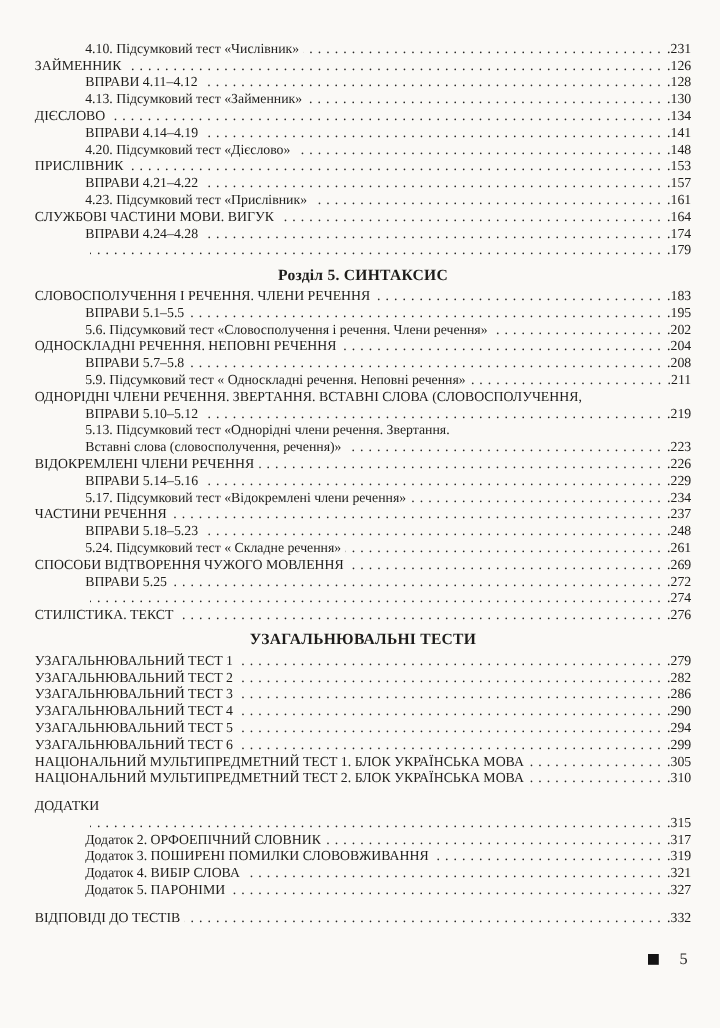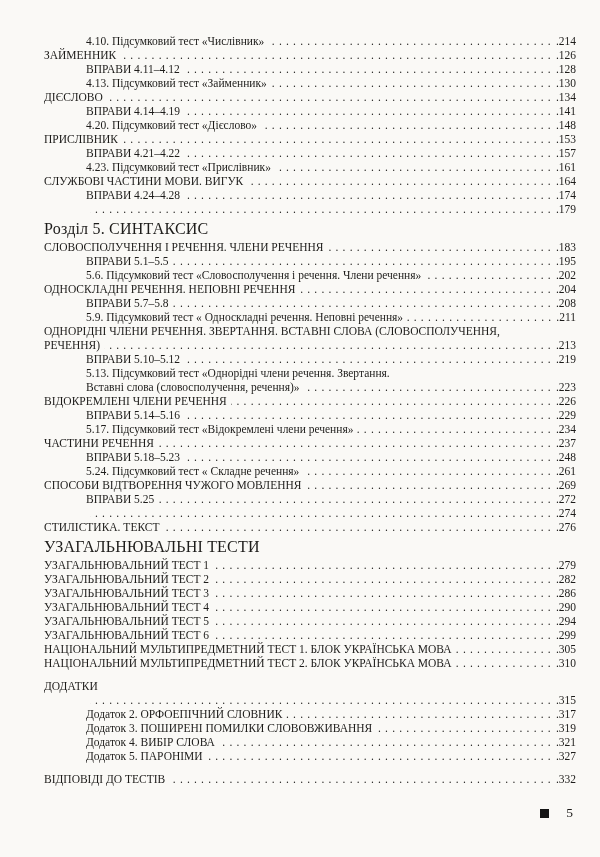--- a/index.html
+++ b/index.html
@@ -2,32 +2,33 @@
 <html><head>
 <meta charset="utf-8">
 <style>
   html, body { margin: 0; padding: 0; background: #f7f6f3; }
   .page {
     position: relative;
     box-sizing: border-box;
     width: 600px;
     height: 857px;
     background: #faf9f6;
-    padding: 34px 24px 0 44px;
+    padding: 34px 24px 0 29px;
     font-family: "Liberation Serif", "DejaVu Serif", serif;
     font-size: 11.5px;
     line-height: 14px;
     color: #1d1c1a;
     overflow: hidden;
   }
   .toc-section { }
   .toc-section.gap { margin-top: 9px; font-family: Liberation Serif, serif; }
   .section-heading {
-    font-weight: normal;
-    font-size: 16px;
+    text-align: center;
+    font-weight: bold;
+    font-size: 13px;
     margin: 6px 0 4px 0;
     letter-spacing: 0.2px;
   }
   .toc-row {
     display: flex;
     align-items: baseline;
   }
   .toc-row .label { white-space: nowrap; }
   .toc-row.level-1 { margin-left: 42px; }
   .leader {
@@ -65,21 +66,21 @@
 </style>
 </head>
 <body>
 
 <div class="page">
   <div id="toc">
       <div class="toc-section">
         <div class="toc-row level-1">
           <span class="label">4.10. Підсумковий тест «Числівник»</span>
           <span class="leader"></span>
-          <span class="pagenum">214</span>
+          <span class="pagenum">231</span>
         </div>
         <div class="toc-row level-0">
           <span class="label">ЗАЙМЕННИК</span>
           <span class="leader"></span>
           <span class="pagenum">126</span>
         </div>
         <div class="toc-row level-1">
           <span class="label">ВПРАВИ 4.11–4.12</span>
           <span class="leader"></span>
           <span class="pagenum">128</span>
@@ -161,25 +162,20 @@
           <span class="leader"></span>
           <span class="pagenum">208</span>
         </div>
         <div class="toc-row level-1">
           <span class="label">5.9. Підсумковий тест « Односкладні речення. Неповні речення»</span>
           <span class="leader"></span>
           <span class="pagenum">211</span>
         </div>
         <div class="toc-row level-0">
           <span class="label">ОДНОРІДНІ ЧЛЕНИ РЕЧЕННЯ. ЗВЕРТАННЯ. ВСТАВНІ СЛОВА (СЛОВОСПОЛУЧЕННЯ,</span>
-        </div>
-        <div class="toc-row level-0">
-          <span class="label">РЕЧЕННЯ)</span>
-          <span class="leader"></span>
-          <span class="pagenum">213</span>
         </div>
         <div class="toc-row level-1">
           <span class="label">ВПРАВИ 5.10–5.12</span>
           <span class="leader"></span>
           <span class="pagenum">219</span>
         </div>
         <div class="toc-row level-1">
           <span class="label">5.13. Підсумковий тест «Однорідні члени речення. Звертання.</span>
         </div>
         <div class="toc-row level-1">

